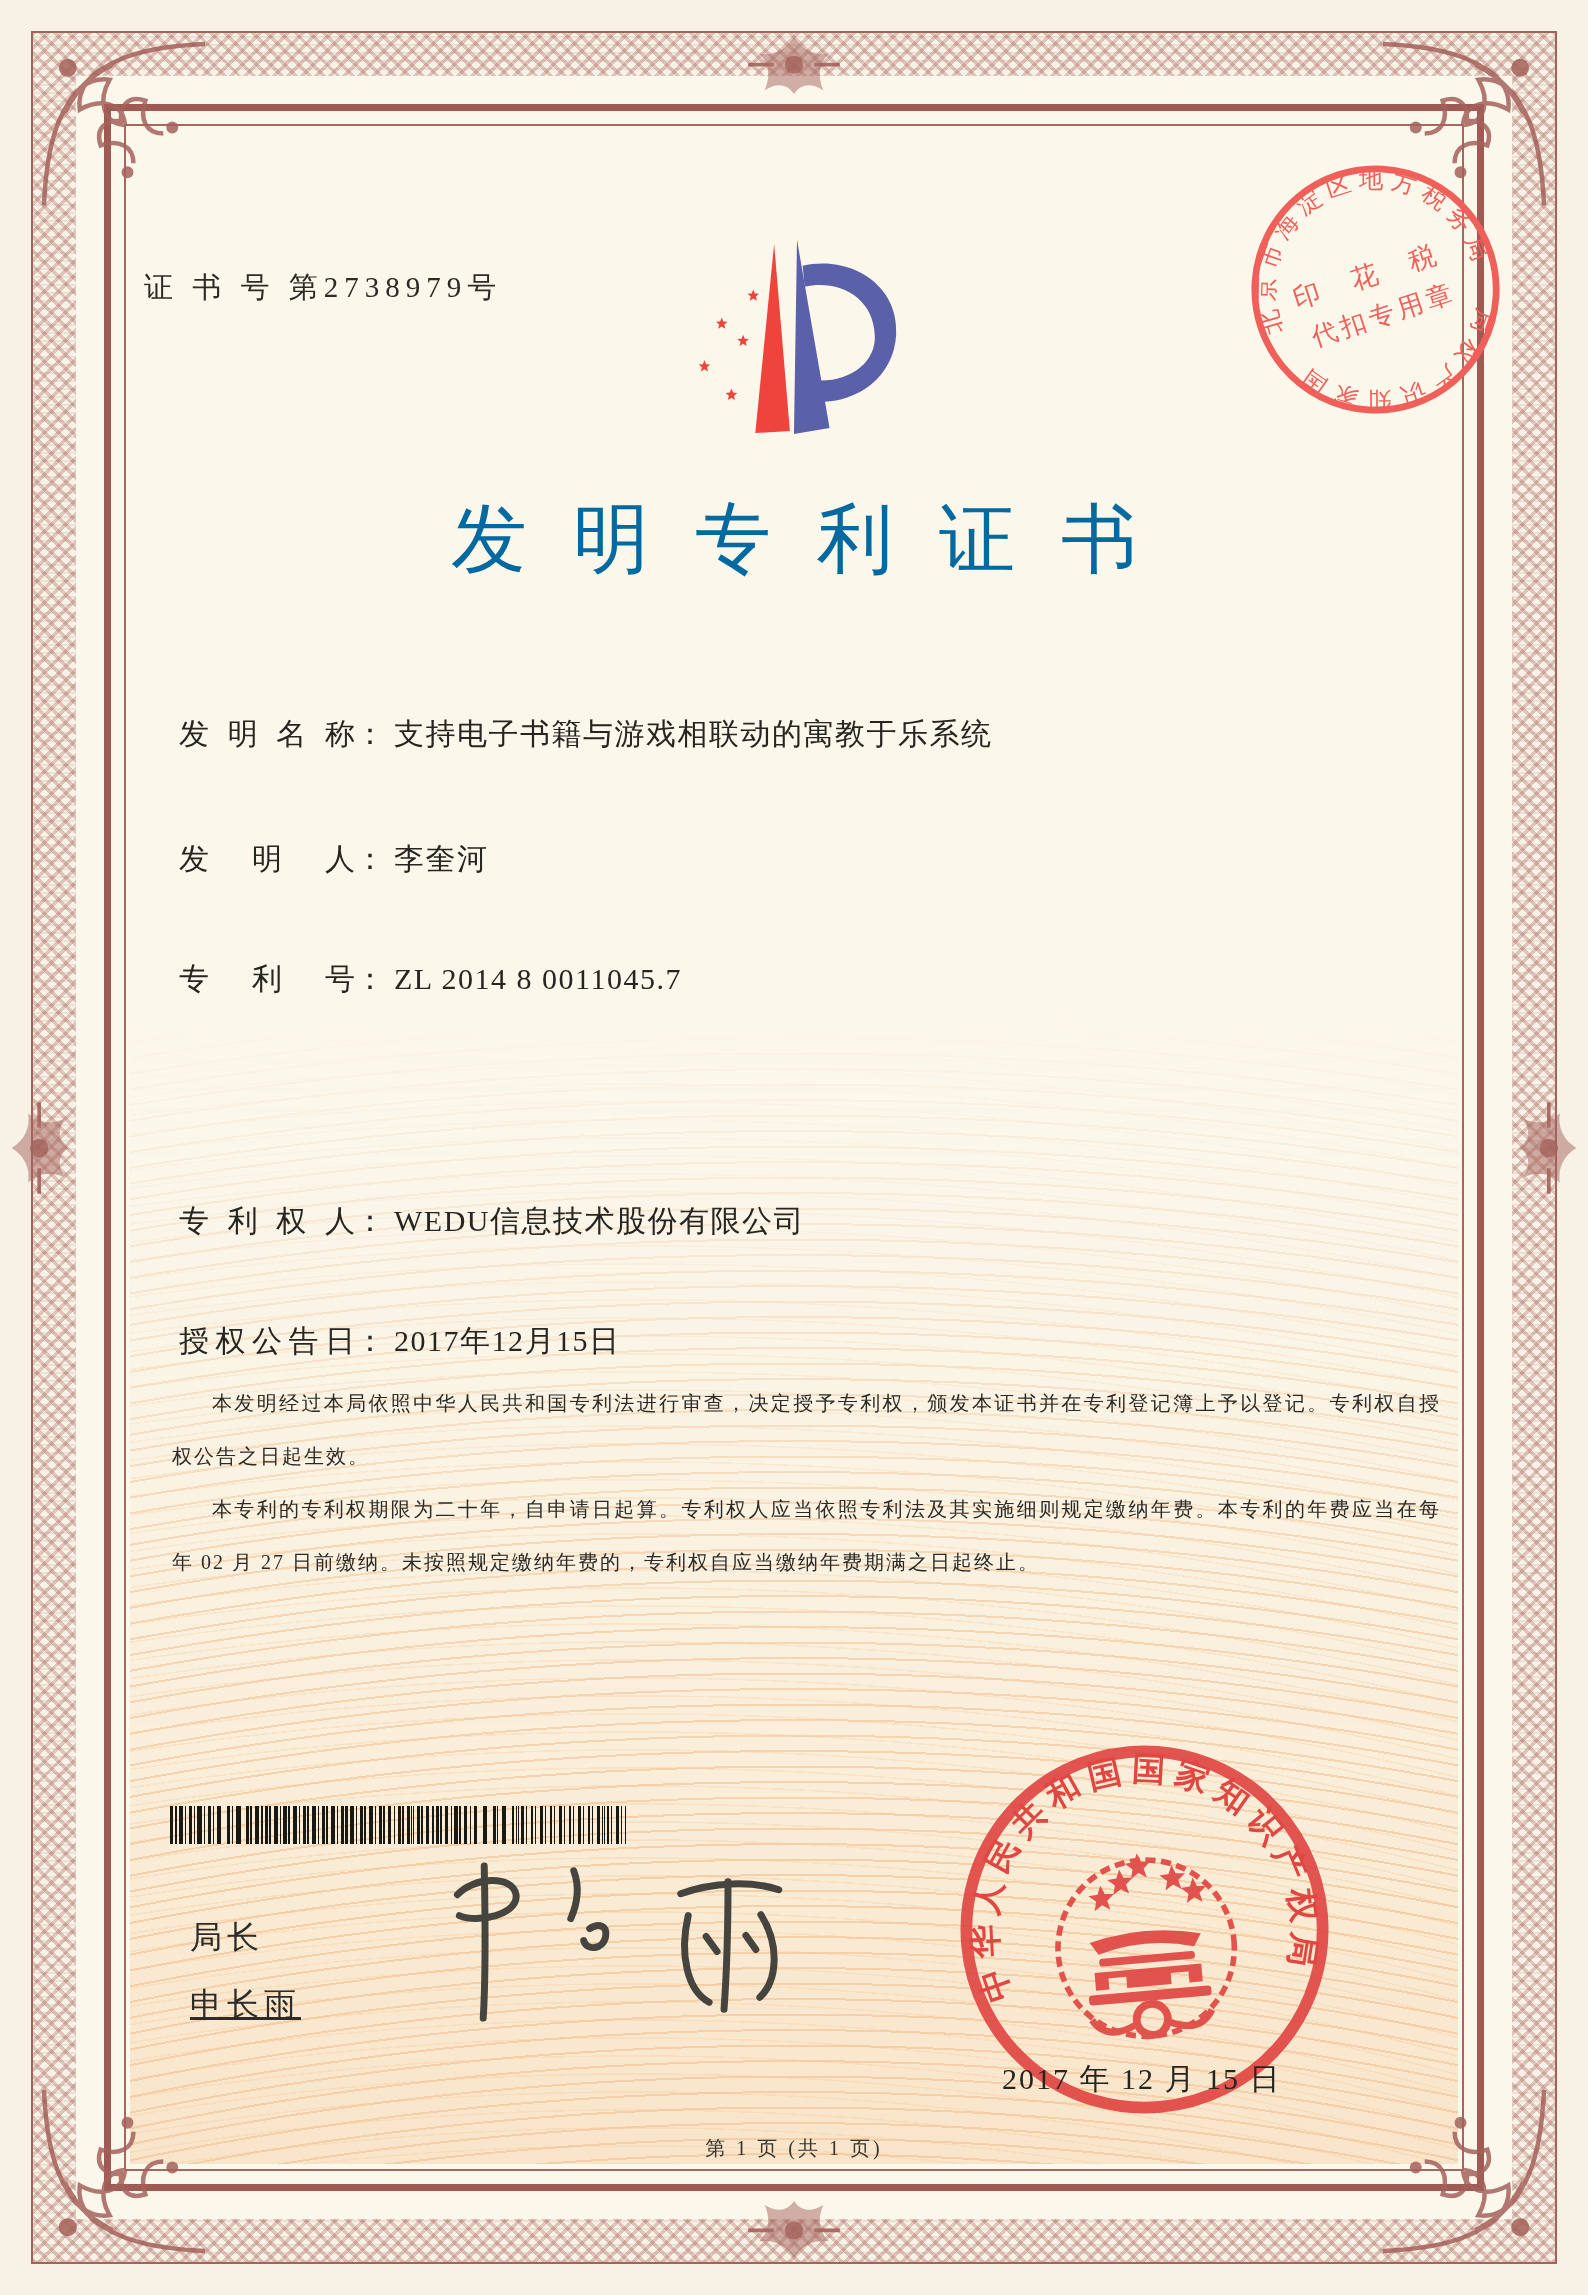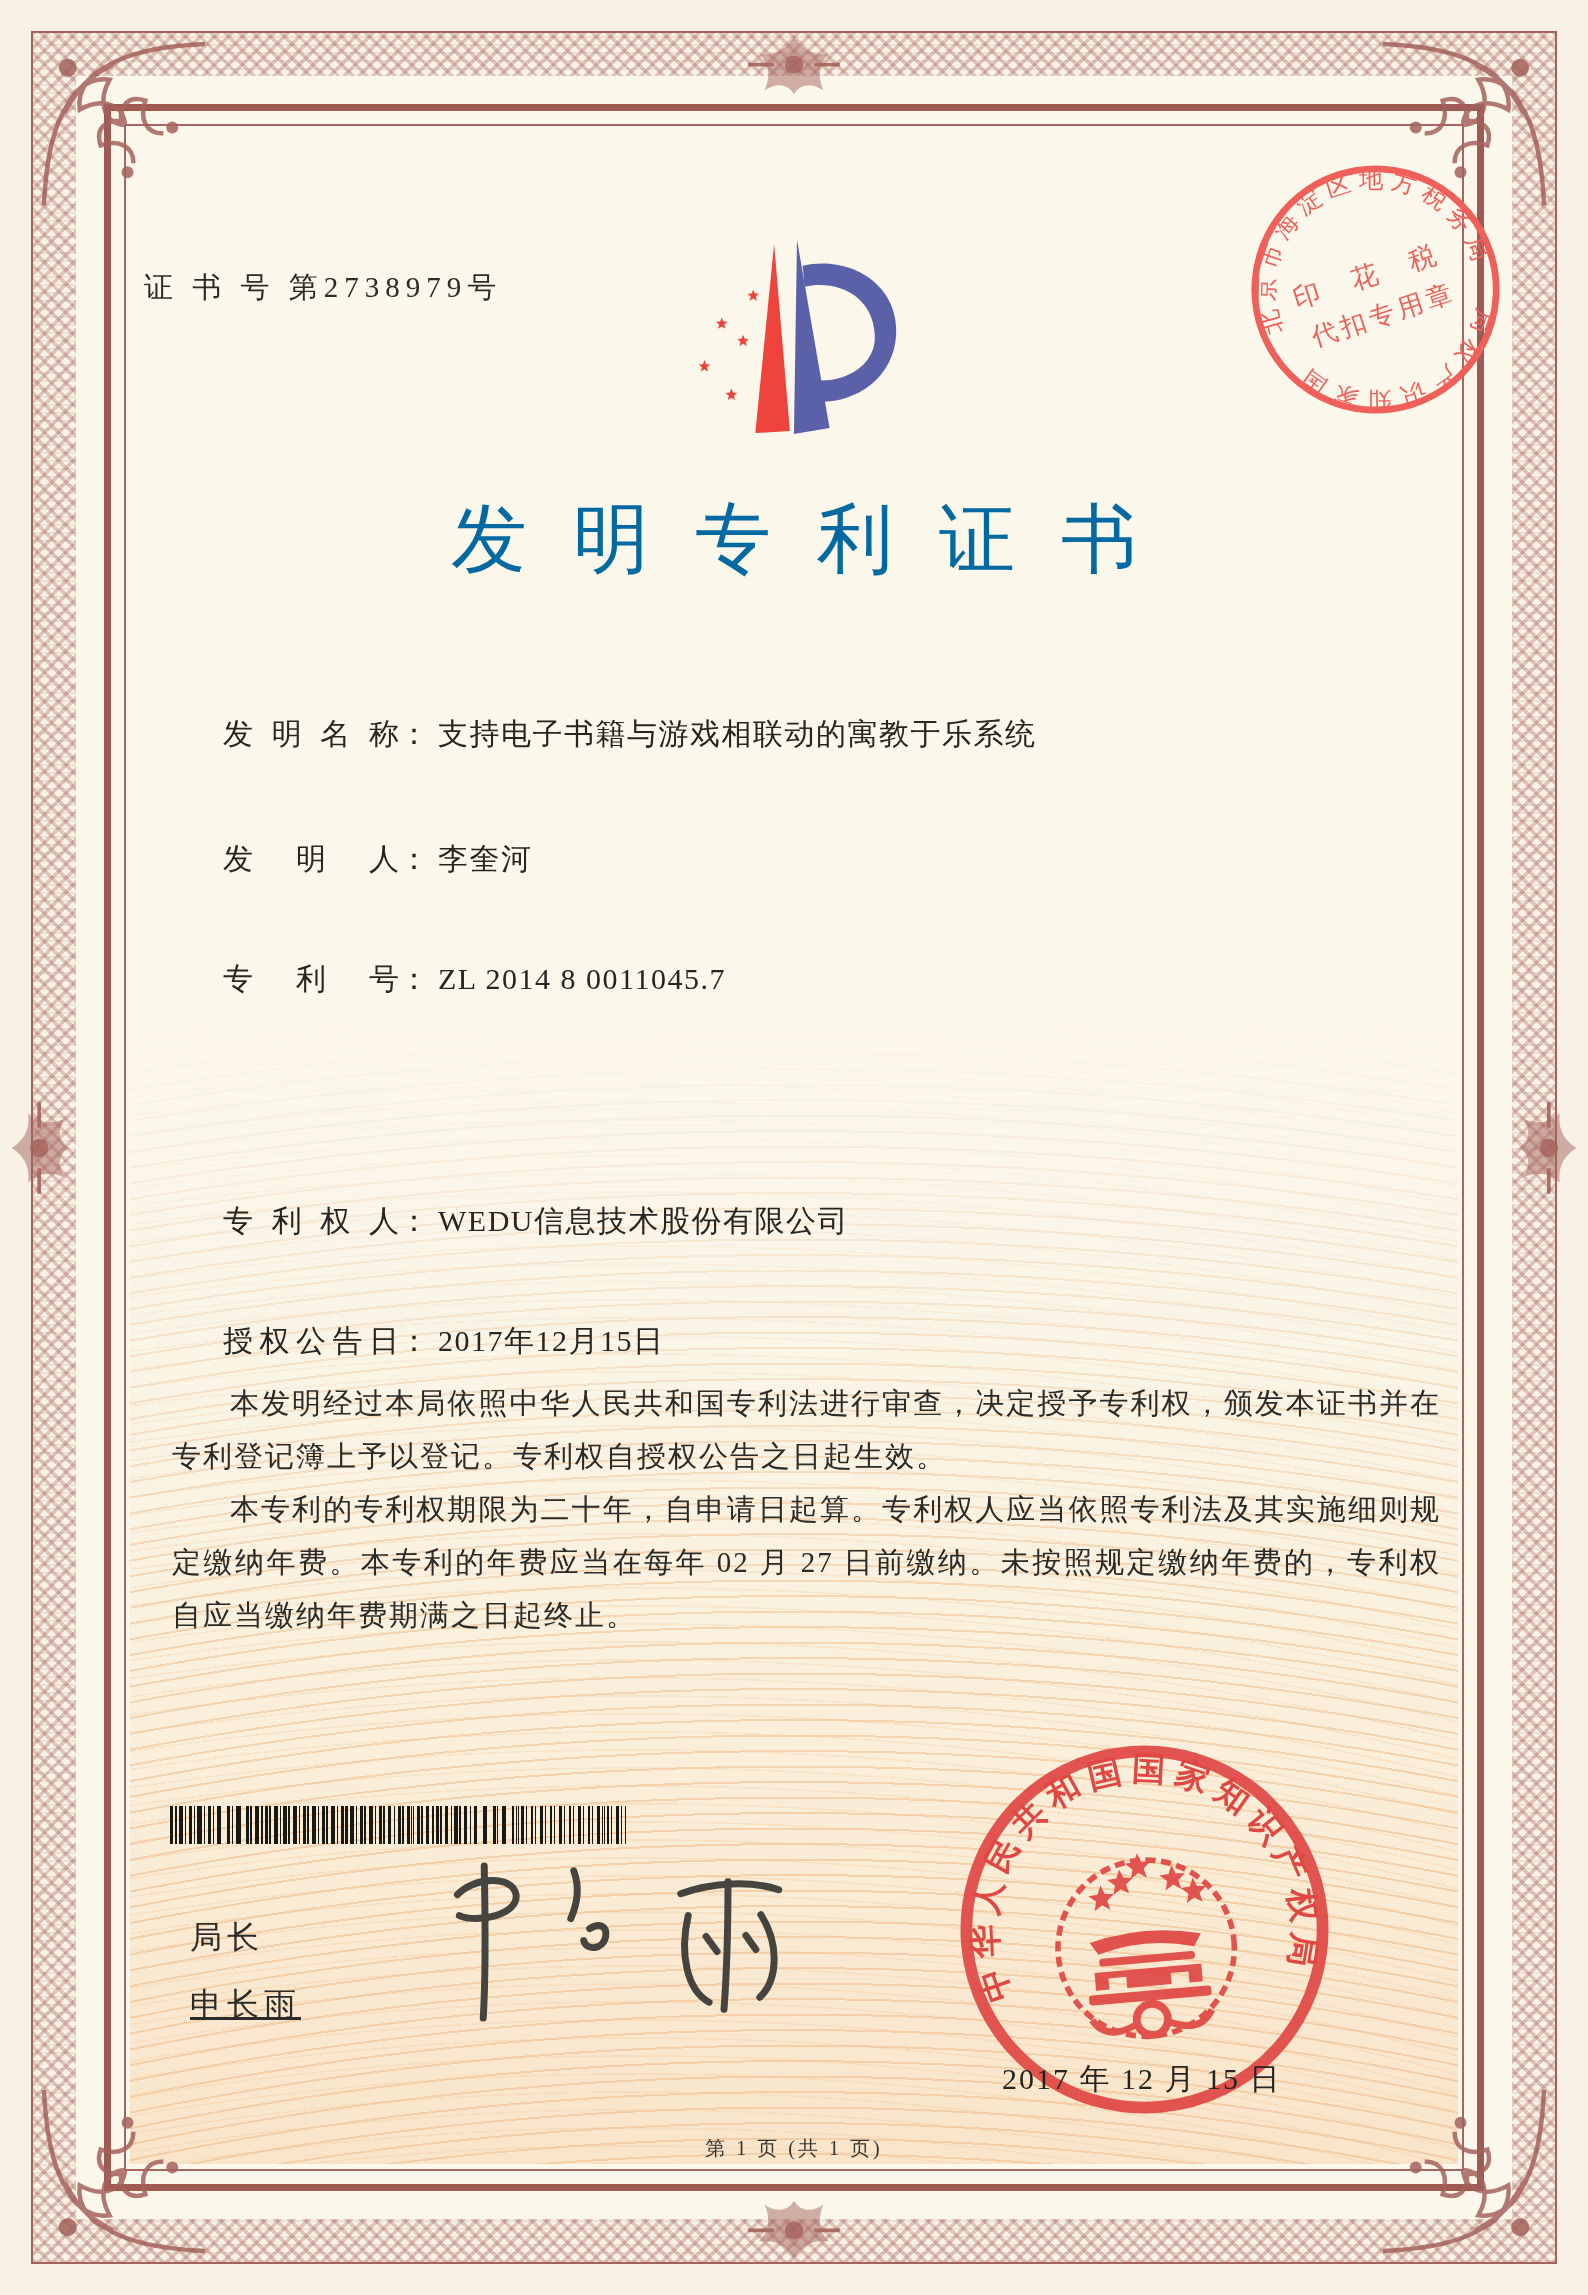--- a/index.html
+++ b/index.html
@@ -33,25 +33,25 @@
      -webkit-mask-image:linear-gradient(180deg,transparent 0,rgba(0,0,0,.4) 18%,rgba(0,0,0,.85) 50%,#000 75%);
      mask-image:linear-gradient(180deg,transparent 0,rgba(0,0,0,.4) 18%,rgba(0,0,0,.85) 50%,#000 75%);}
   
   .cert-number{position:absolute;left:144px;top:268px;font-size:29px;letter-spacing:6px;color:#2c2b27;text-align:center;}
   .logo{position:absolute;left:677px;top:234px;width:239px;height:209px;}
   .tax-stamp{position:absolute;left:1246px;top:160px;width:259px;height:259px;transform:rotate(-18deg);}
   .page-title{position:absolute;left:0;width:100%;top:489px;text-align:center;
      font-size:76px;color:#0369a1;letter-spacing:46px;text-indent:46px;font-weight:500;}
   
   .field-row{position:absolute;left:179px;font-size:30px;color:#262521;white-space:nowrap;}
-  .flabel{display:inline-block;width:176px;text-align:justify;text-align-last:justify;vertical-align:bottom;margin-left:44px;}
+  .flabel{display:inline-block;width:176px;text-align:justify;text-align-last:justify;vertical-align:bottom;}
   .fcolon{display:inline-block;margin-right:9px;}
   .fvalue{letter-spacing:1.5px;}
   
-  .body-text{position:absolute;left:172px;top:1377px;width:1269px;font-size:29px;line-height:53px;
+  .body-text{position:absolute;left:172px;top:1377px;width:1269px;font-size:20px;line-height:53px;
      color:#2b2a26;text-align:justify;letter-spacing:2px;}
   .body-text p{margin:0;text-indent:2em;}
   
   .barcode{position:absolute;left:170px;top:1806px;width:456px;height:38px;
      background:
       repeating-linear-gradient(90deg,#191914 0 2.5px,transparent 2.5px 4.5px,#191914 4.5px 5.5px,transparent 5.5px 9px,#191914 9px 12.5px,transparent 12.5px 14.5px,#191914 14.5px 15.5px,transparent 15.5px 19px),
       repeating-linear-gradient(90deg,transparent 0 6px,#191914 6px 7px,transparent 7px 21.4px);}
   .director-title{position:absolute;left:190px;top:1916px;font-size:32px;letter-spacing:5px;
      font-family:"Liberation Sans","DejaVu Sans",sans-serif;color:#2c2b27;}
   .director-name{position:absolute;left:190px;top:1983px;font-size:32px;letter-spacing:5px;

